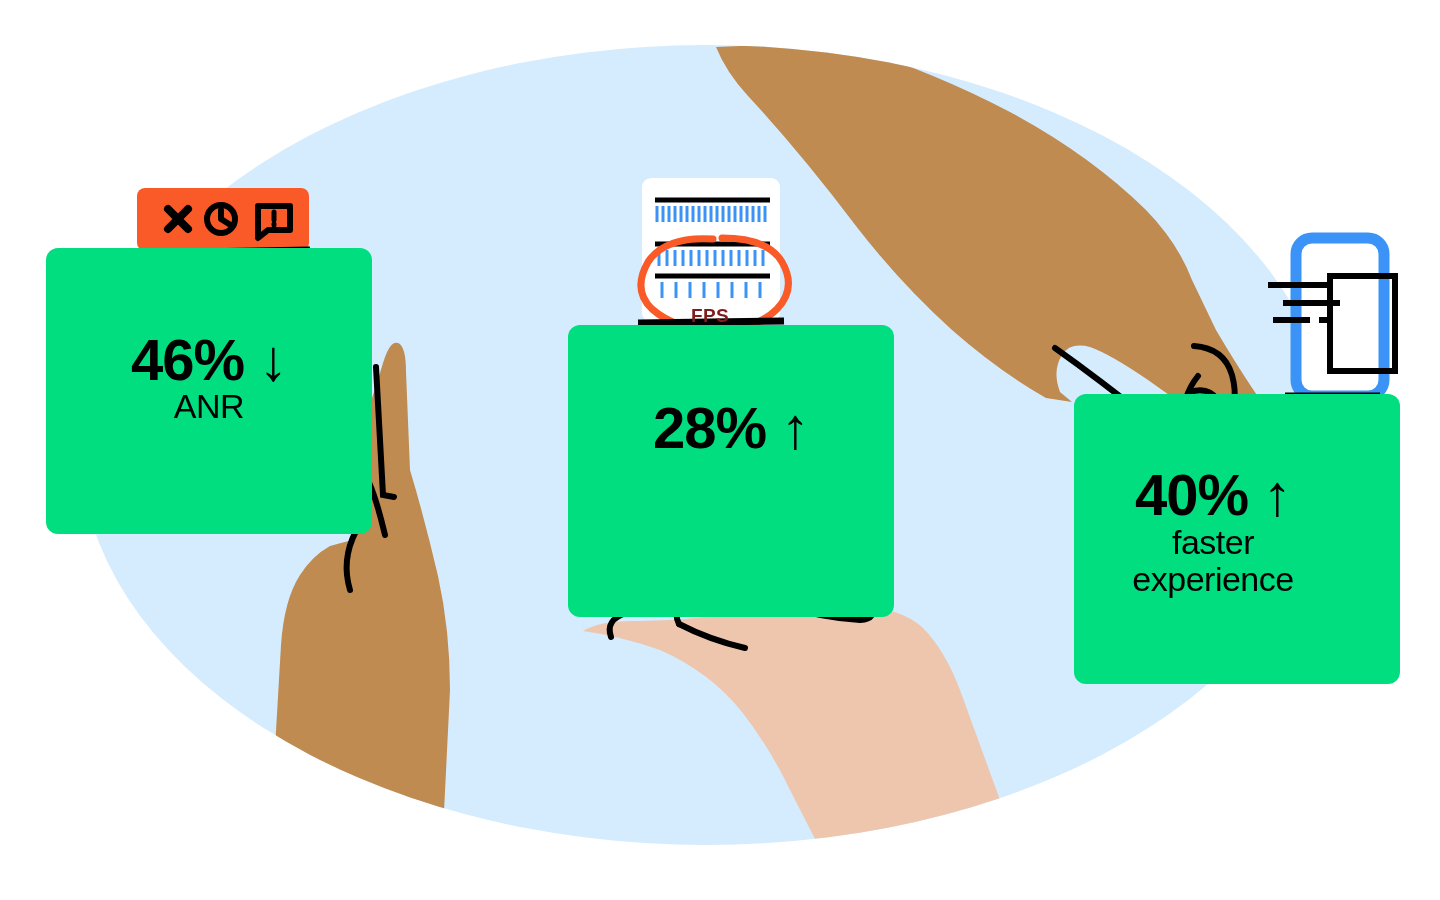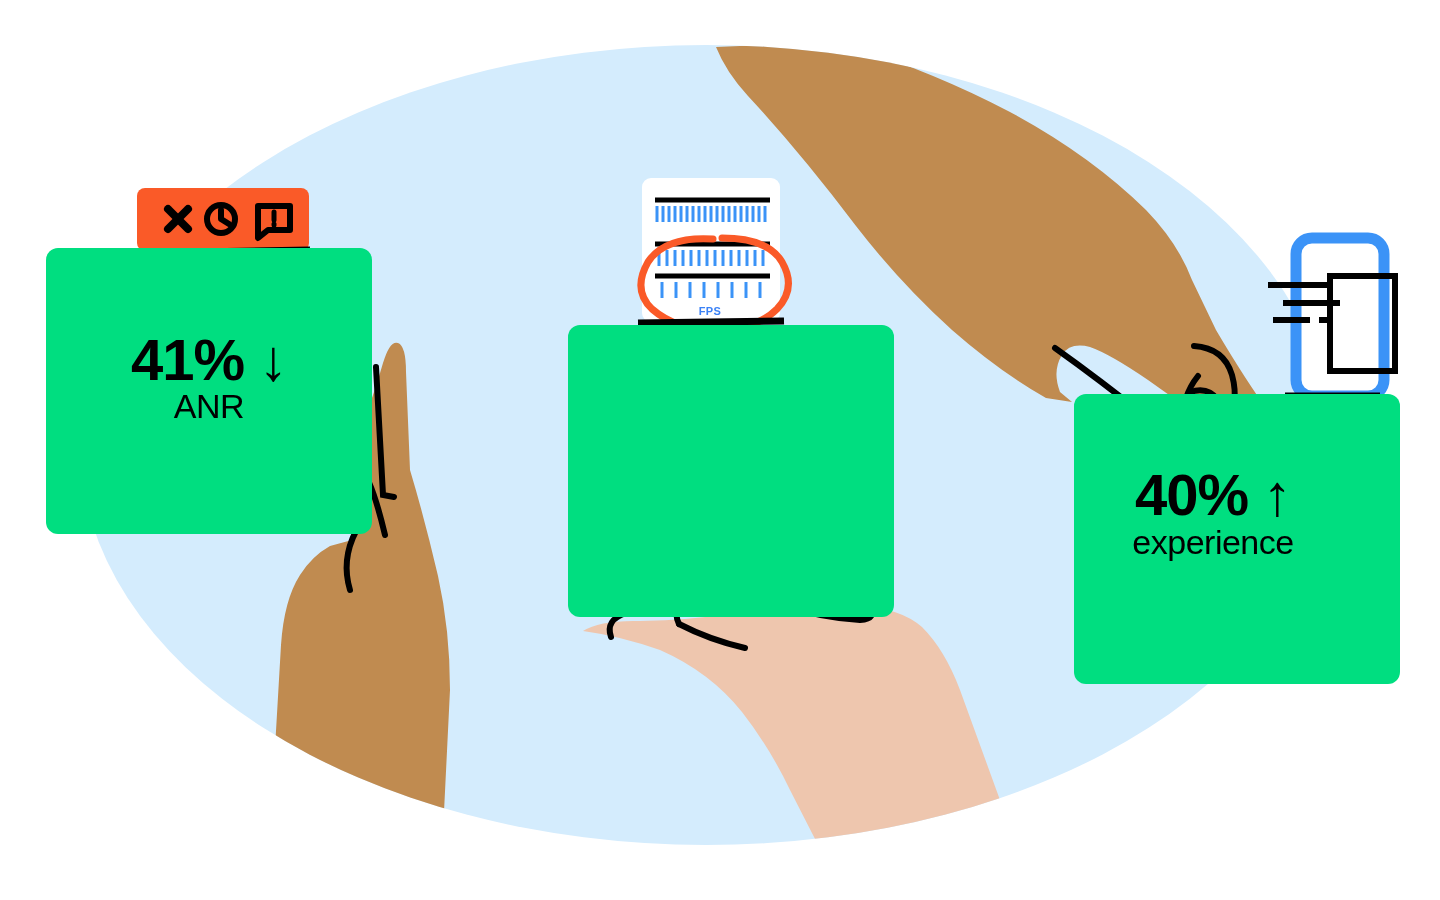--- a/index.html
+++ b/index.html
@@ -50,24 +50,24 @@
   #card1-text { left: 46px;  top: 330px;  width: 326px; }
   #card2-text { left: 568px; top: 398px;  width: 326px; }
   #card3-text { left: 1074px; top: 465px; width: 278px; }
 
   .fps-label {
     position: absolute;
     left: 640px;
     top: 305px;
     width: 140px;
     text-align: center;
-    font-size: 11px;
+    font-size: 19px;
     font-weight: 700;
     letter-spacing: 0.4px;
-    color: #3b82f6;
+    color: #7f1d1d;
     font-family: "Liberation Sans", sans-serif;
     pointer-events: none;
   }
 </style>
 </head>
 <body>
 
 <div id="stage">
 
   <svg id="scene" viewBox="0 0 1440 900" xmlns="http://www.w3.org/2000/svg">
@@ -269,25 +269,27 @@
 
     <rect x="568" y="325" width="326" height="292" rx="12" ry="12" fill="#00DE80"></rect>
 
     <rect x="1074" y="394" width="326" height="290" rx="12" ry="12" fill="#00DE80"></rect>
 
   </svg>
 
   <div class="fps-label">FPS</div>
 
   <div class="card-text" id="card1-text">
-    <span class="stat-big">41% ↓</span>
+    <span class="stat-big">46% ↓</span>
     <span class="stat-label">ANR</span>
   </div>
 
   <div class="card-text" id="card2-text">
+    <span class="stat-big">28% ↑</span>
   </div>
 
   <div class="card-text" id="card3-text">
     <span class="stat-big">40% ↑</span>
+    <span class="stat-label two-line">faster</span>
     <span class="stat-label two-line">experience</span>
   </div>
 
 </div>
 
 </body></html>

